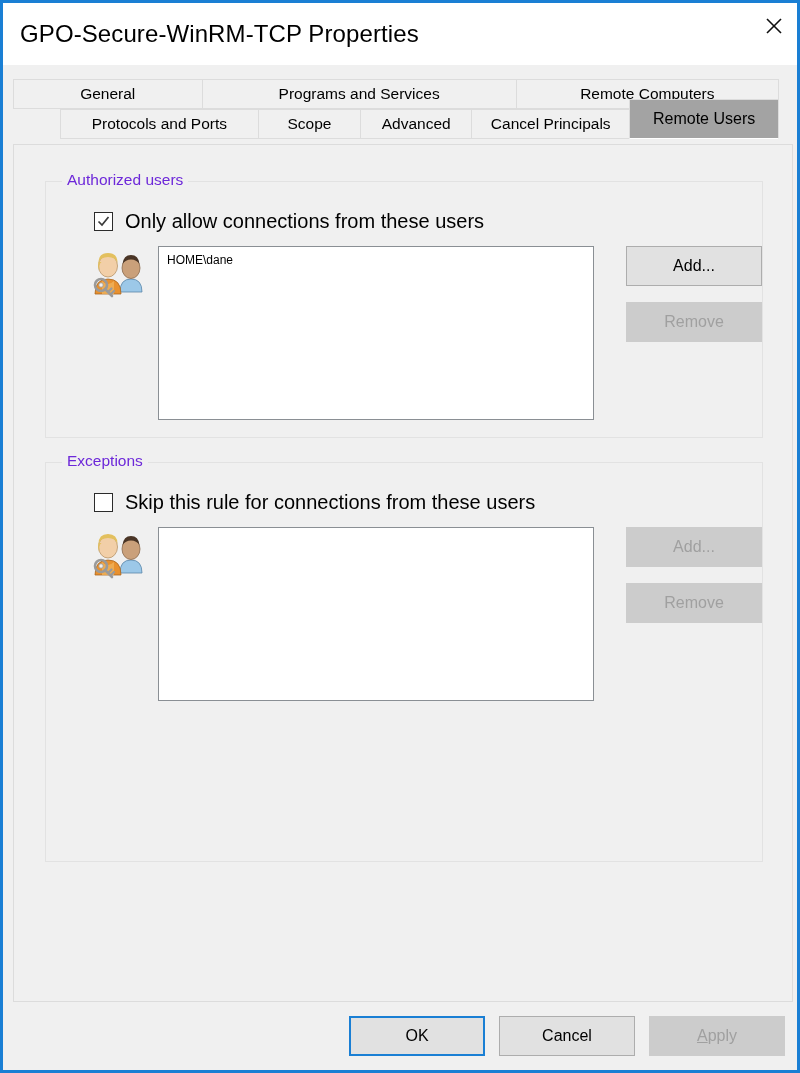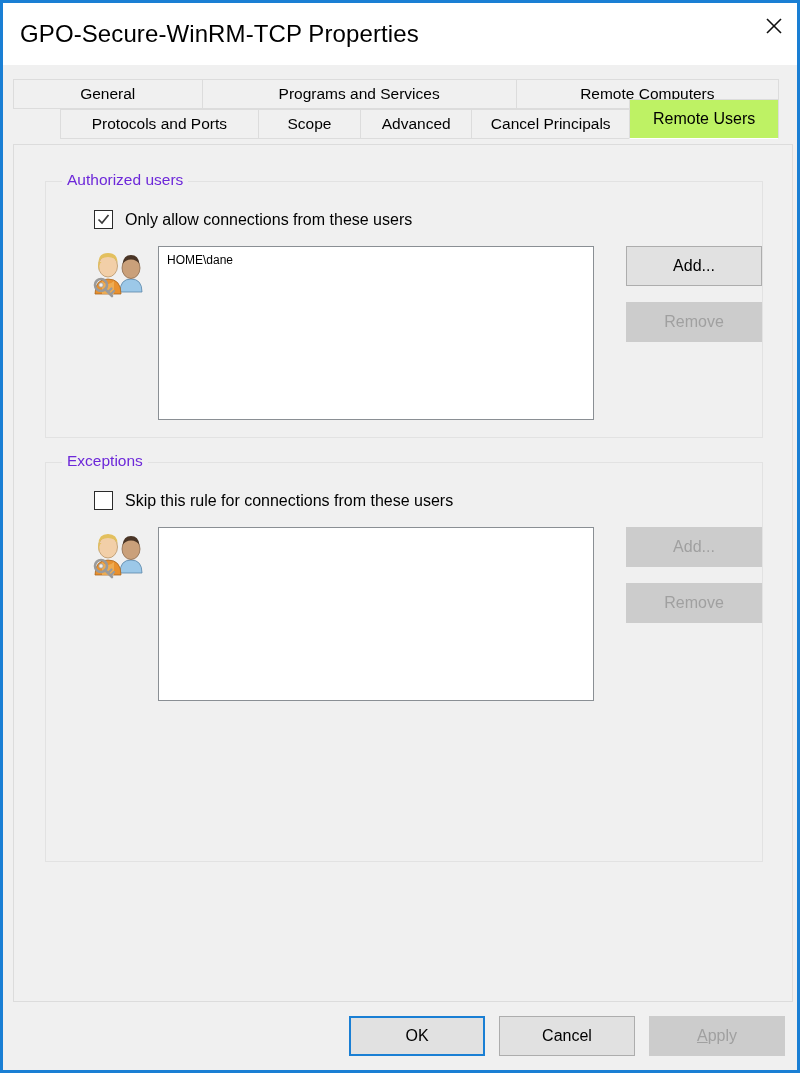--- a/index.html
+++ b/index.html
@@ -84,21 +84,21 @@
     align-items: center;
     justify-content: center;
     font-size: 15.5px;
     color: #000000;
     white-space: nowrap;
     cursor: default;
     margin-right: -1px;
     position: relative;
   }
   .tab.active {
-    background: #bef264;
+    background: #a3a3a3;
     border: 1px solid #dcdcdc;
     border-bottom: 1px solid #ffffff;
     height: 40px;
     margin-top: -10px;
     z-index: 5;
     font-size: 16px;
   }
 
   
   .t-general          { width: 190px; }
@@ -157,21 +157,21 @@
     border: 1px solid #2b2b2b;
     background: #ffffff;
     display: flex;
     align-items: center;
     justify-content: center;
     flex: 0 0 auto;
   }
   .checkbox svg { display: block; }
   .cb-label {
     margin-left: 12px;
-    font-size: 16px;
+    font-size: 20px;
     color: #000000;
     white-space: nowrap;
   }
 
   
   .usericon {
     position: absolute;
     width: 58px;
     height: 52px;
   }

